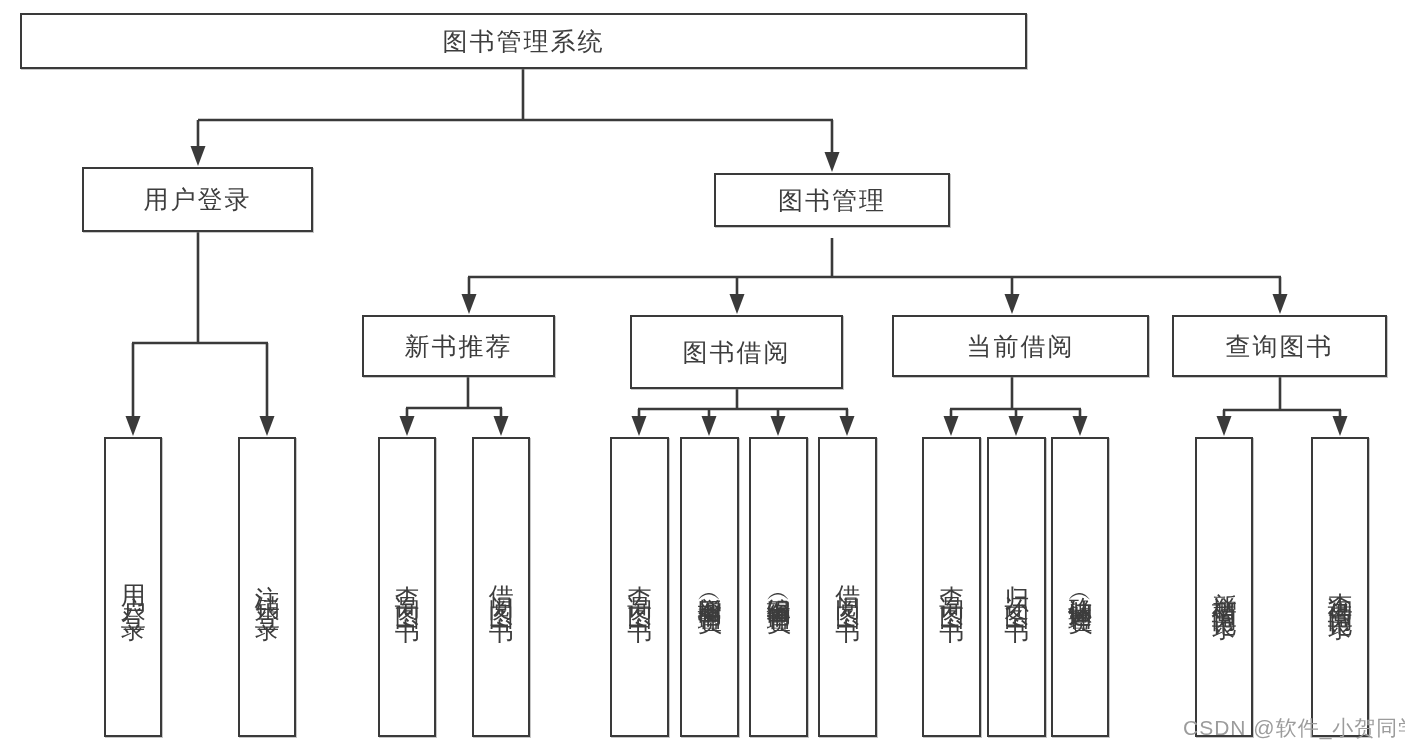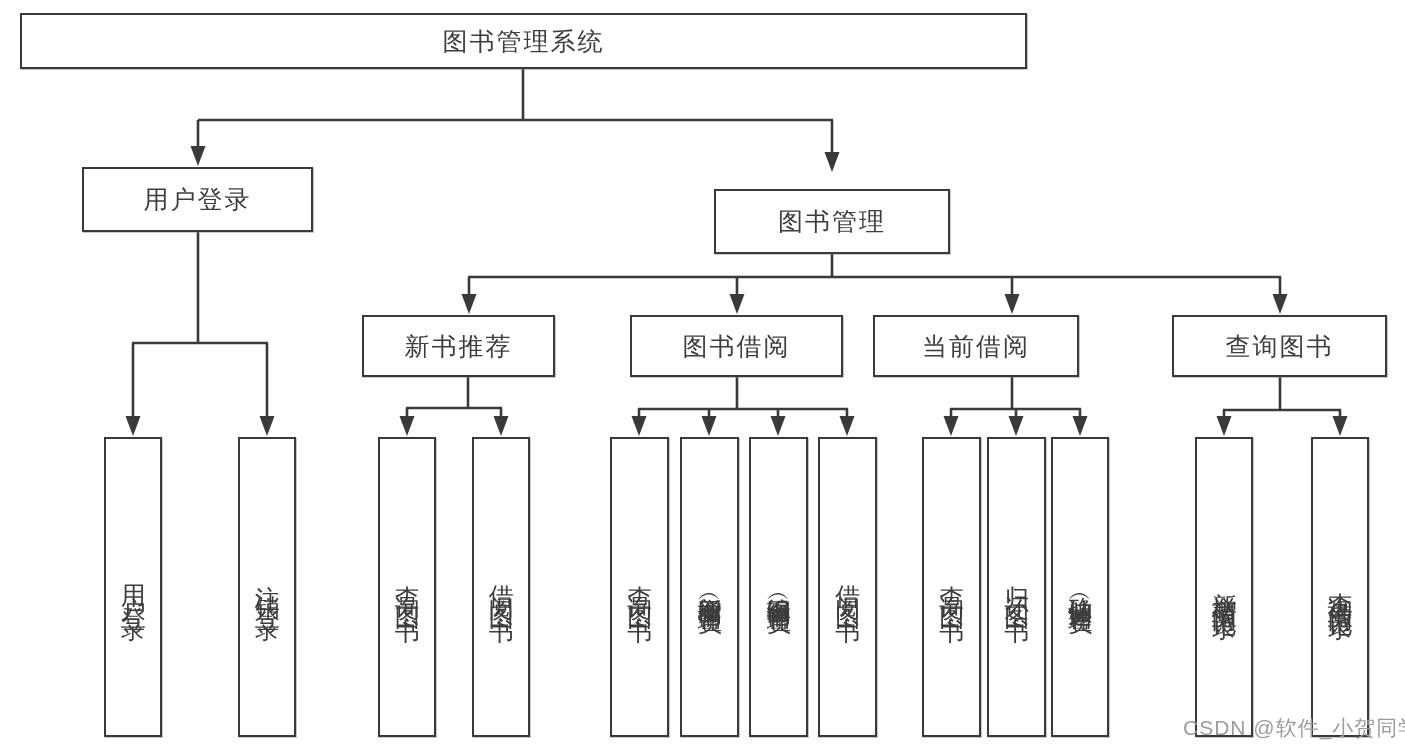--- a/index.html
+++ b/index.html
@@ -89,31 +89,31 @@
     </g>
   </svg>
 
   <div class="node" style="left:20px;top:13px;width:1007px;height:56px">
     <span class="h-label">图书管理系统</span>
   </div>
 
   <div class="node" style="left:82px;top:167px;width:231px;height:65px">
     <span class="h-label">用户登录</span>
   </div>
-  <div class="node" style="left:714px;top:189px;width:236px;height:65px">
+  <div class="node" style="left:714px;top:173px;width:236px;height:54px">
     <span class="h-label">图书管理</span>
   </div>
 
   <div class="node" style="left:362px;top:315px;width:193px;height:62px">
     <span class="h-label">新书推荐</span>
   </div>
-  <div class="node" style="left:630px;top:315px;width:213px;height:62px">
+  <div class="node" style="left:630px;top:315px;width:213px;height:74px">
     <span class="h-label">图书借阅</span>
   </div>
-  <div class="node" style="left:873px;top:315px;width:206px;height:62px">
+  <div class="node" style="left:892px;top:315px;width:257px;height:62px">
     <span class="h-label">当前借阅</span>
   </div>
   <div class="node" style="left:1172px;top:315px;width:215px;height:62px">
     <span class="h-label">查询图书</span>
   </div>
 
   <div class="node leaf" style="left:104px;top:437px;width:58px;height:300px">
     <span class="v">用户登录</span>
   </div>
   <div class="node leaf" style="left:238px;top:437px;width:58px;height:300px">

